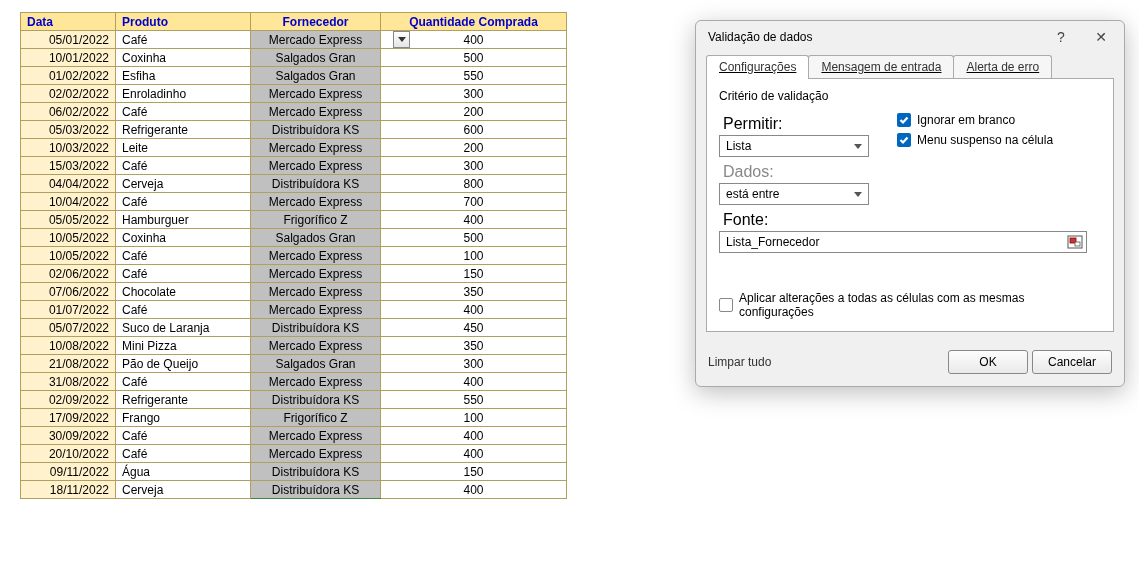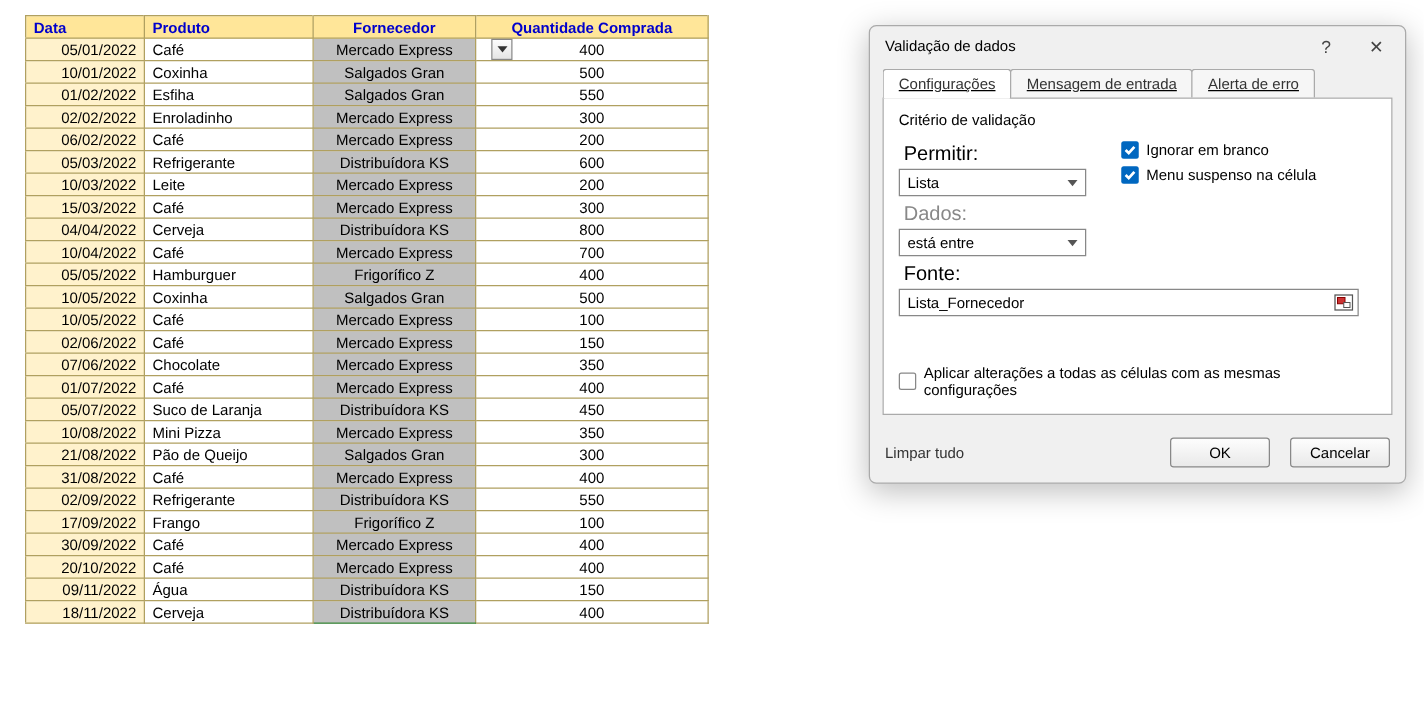--- a/index.html
+++ b/index.html
@@ -137,21 +137,21 @@
     padding:8px 12px 12px 12px;
   }
   .link-btn { color:#333; font-size:12px; }
   .btn {
     min-width:80px; height:24px;
     border:1px solid #888; border-radius:3px;
     background:linear-gradient(#fdfdfd,#e9e9e9);
     display:flex; align-items:center; justify-content:center;
     padding:0 14px;
   }
-  .rbtns { display:flex; gap:16px;margin-left:39px; }
+  .rbtns { display:flex; gap:4px;margin-left:39px; }
 </style>
 </head>
 <body>
 
 <div class="table-wrap">
   <table class="sheet">
     <thead>
       <tr>
         <th class="c-data">Data</th>
         <th class="c-prod">Produto</th>

